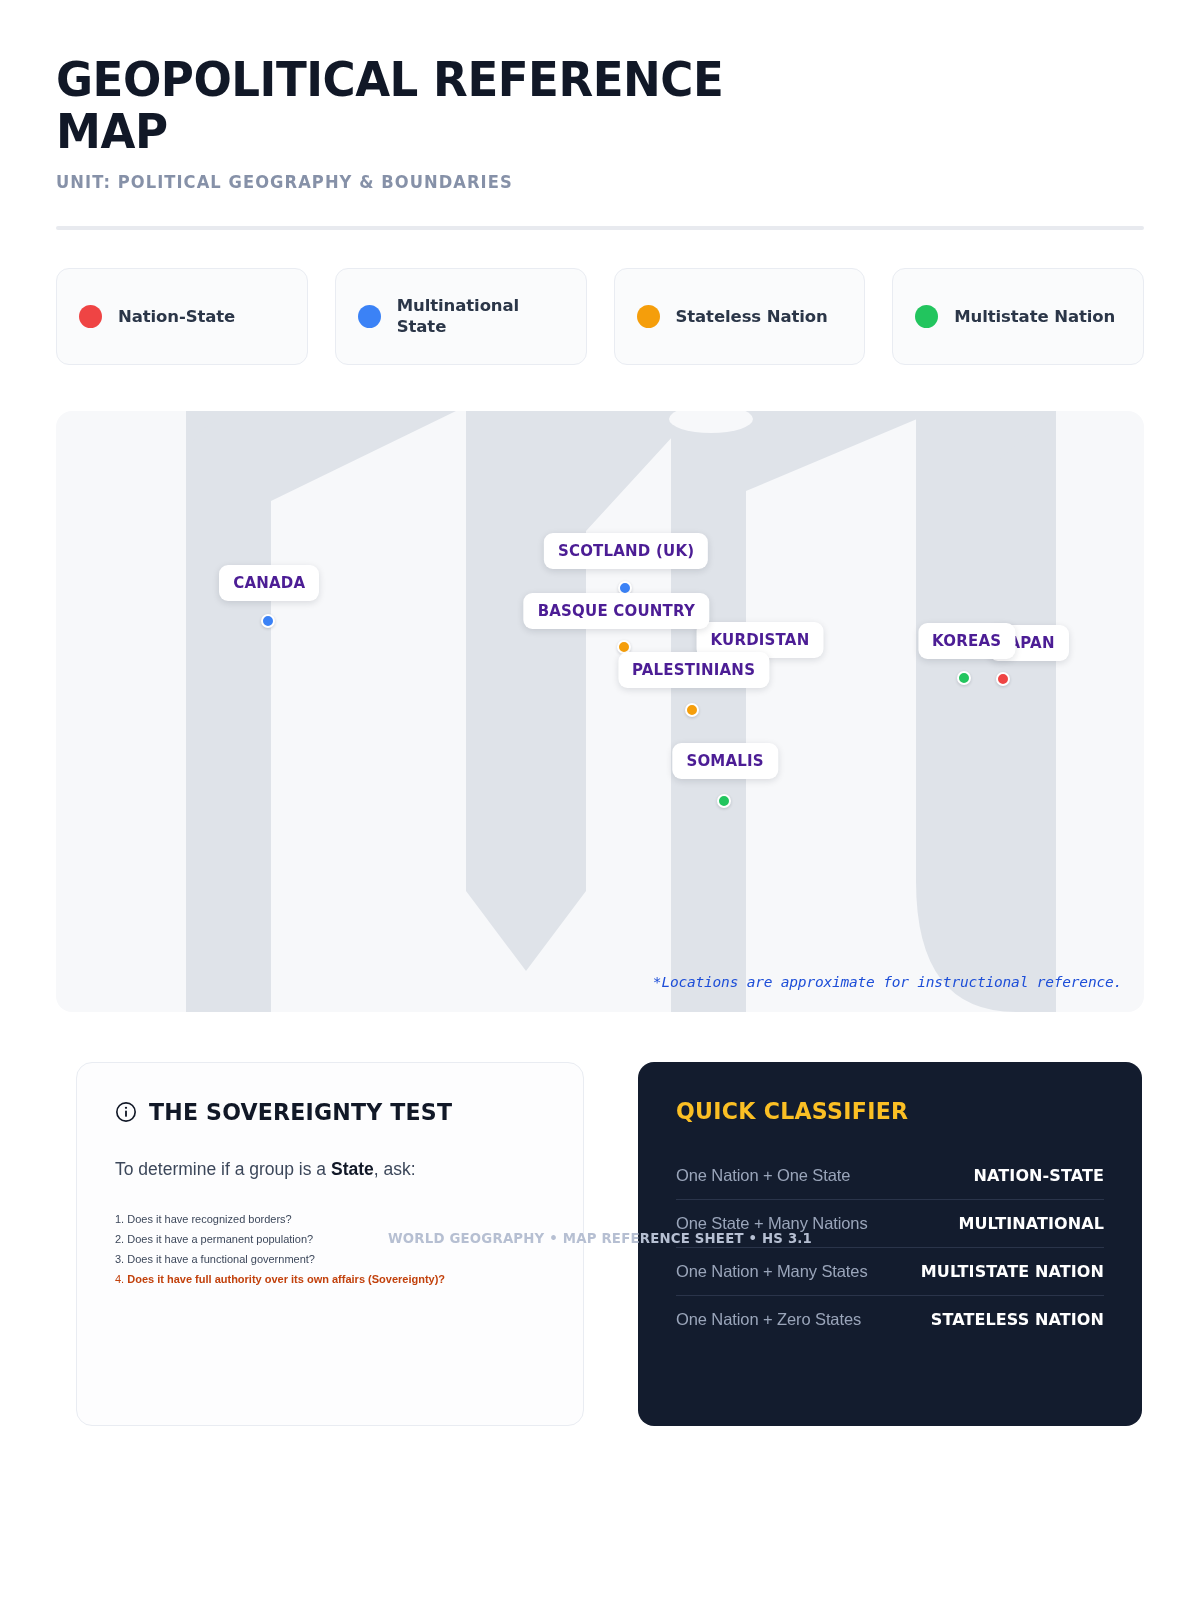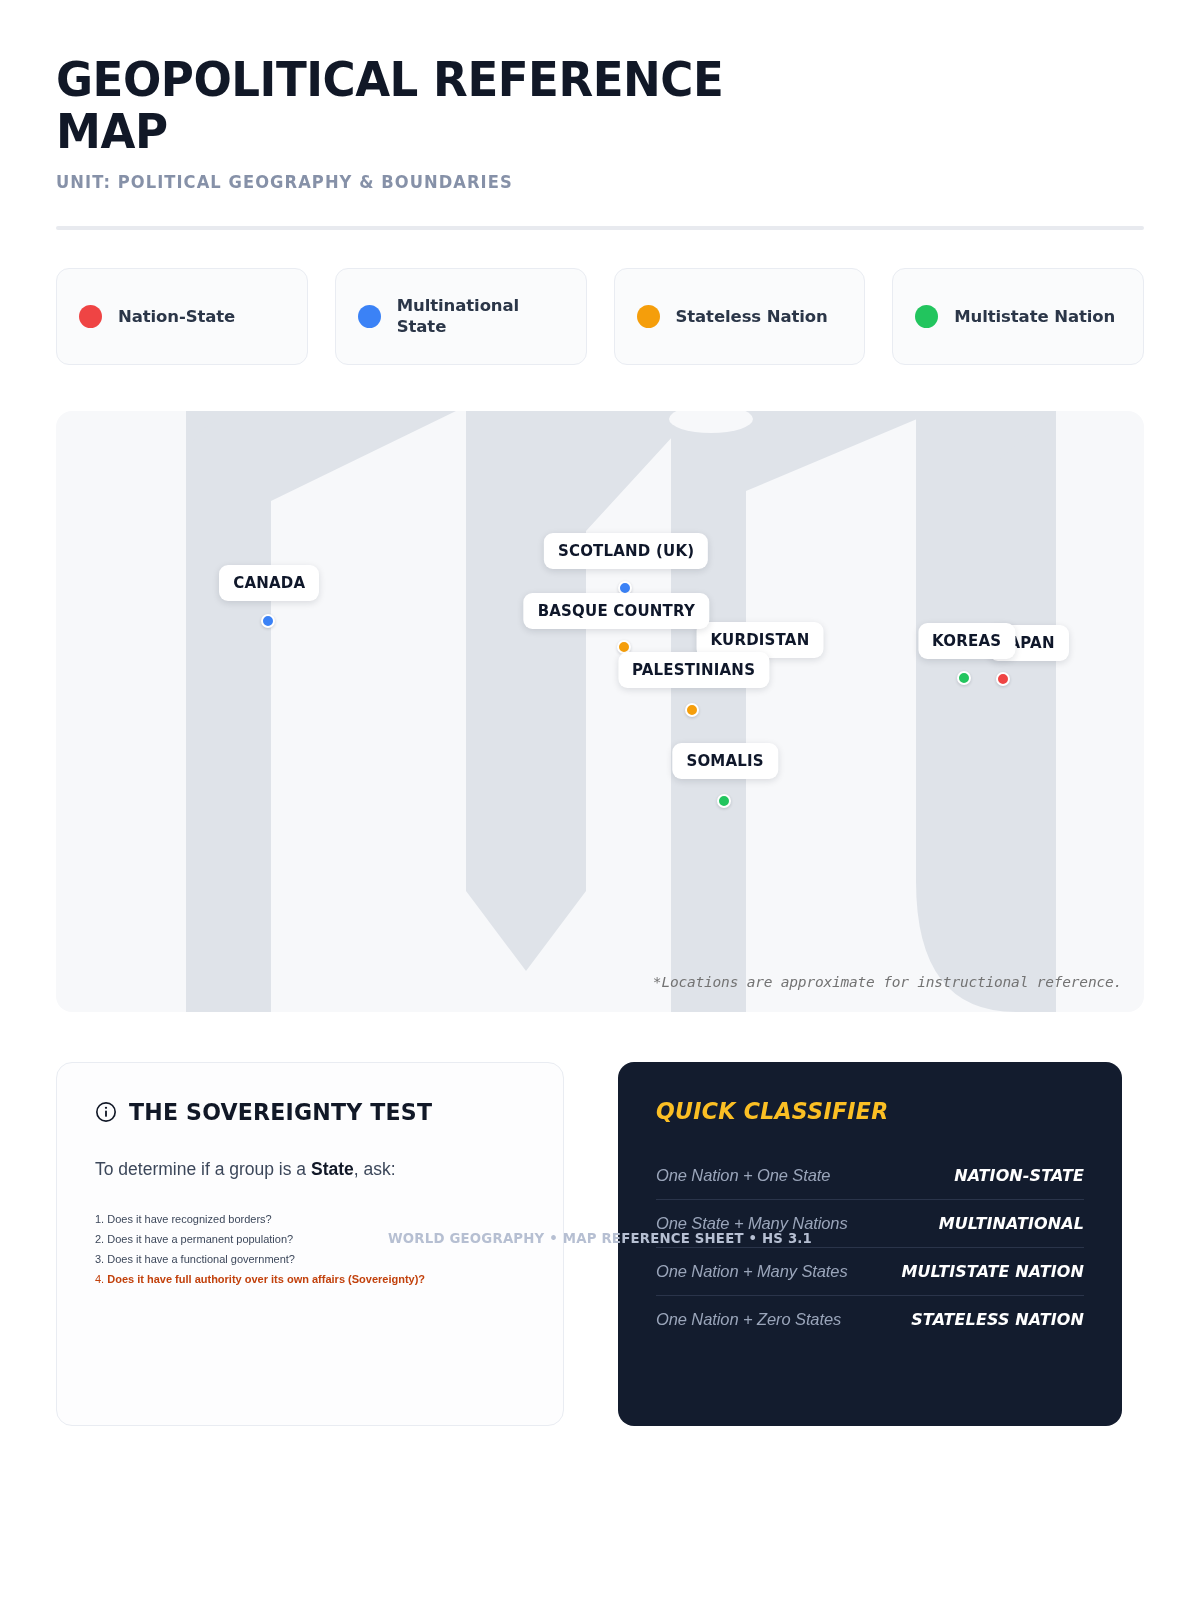--- a/index.html
+++ b/index.html
@@ -106,51 +106,52 @@
   .pin-label {
     position: absolute;
     transform: translate(-50%, -50%);
     background: #ffffff;
     border-radius: 9px;
     padding: 9px 14px;
     font-family: "DejaVu Sans", sans-serif;
     font-size: 15px;
     font-weight: 700;
     letter-spacing: 0.2px;
-    color: #0f172a;
+    color: #4c1d95;
     white-space: nowrap;
     box-shadow: 0 2px 7px rgba(15,23,42,0.13);
   }
 
   .map-note {
     position: absolute;
     right: 22px;
     bottom: 22px;
     font-family: "DejaVu Sans Mono", monospace;
     font-style: italic;
     font-size: 14.5px;
-    color: #737373;
+    color: #1d4ed8;
     letter-spacing: -0.2px;
   }
 
   
   .cards {
     margin-top: 50px;
     display: flex;
     gap: 54px;
     align-items: flex-start;
   }
 
   .card-light {
     width: 508px;
     min-height: 364px;
     background: #fdfdfe;
     border: 1px solid #e9ecf2;
     border-radius: 16px;
     padding: 36px 38px 40px 38px;
+    margin-left: 20px;
   }
   .card-head {
     display: flex;
     align-items: center;
     gap: 12px;
   }
   .info-icon {
     width: 22px;
     height: 22px;
     flex: 0 0 auto;
@@ -181,21 +182,20 @@
   }
   .step.bold { color: #c2410c; }
   .step.bold .step-text { font-weight: 700; }
 
   .card-dark {
     width: 504px;
     min-height: 364px;
     background: #131c2e;
     border-radius: 16px;
     padding: 36px 38px 34px 38px;
-    font-style: italic;
   }
   .dark-title {
     font-family: "DejaVu Sans", sans-serif;
     font-size: 23px;
     font-weight: 800;
     letter-spacing: 0.3px;
     color: #fbbf24;
     text-transform: uppercase;
     transform: scaleX(0.96);
     transform-origin: left center;

